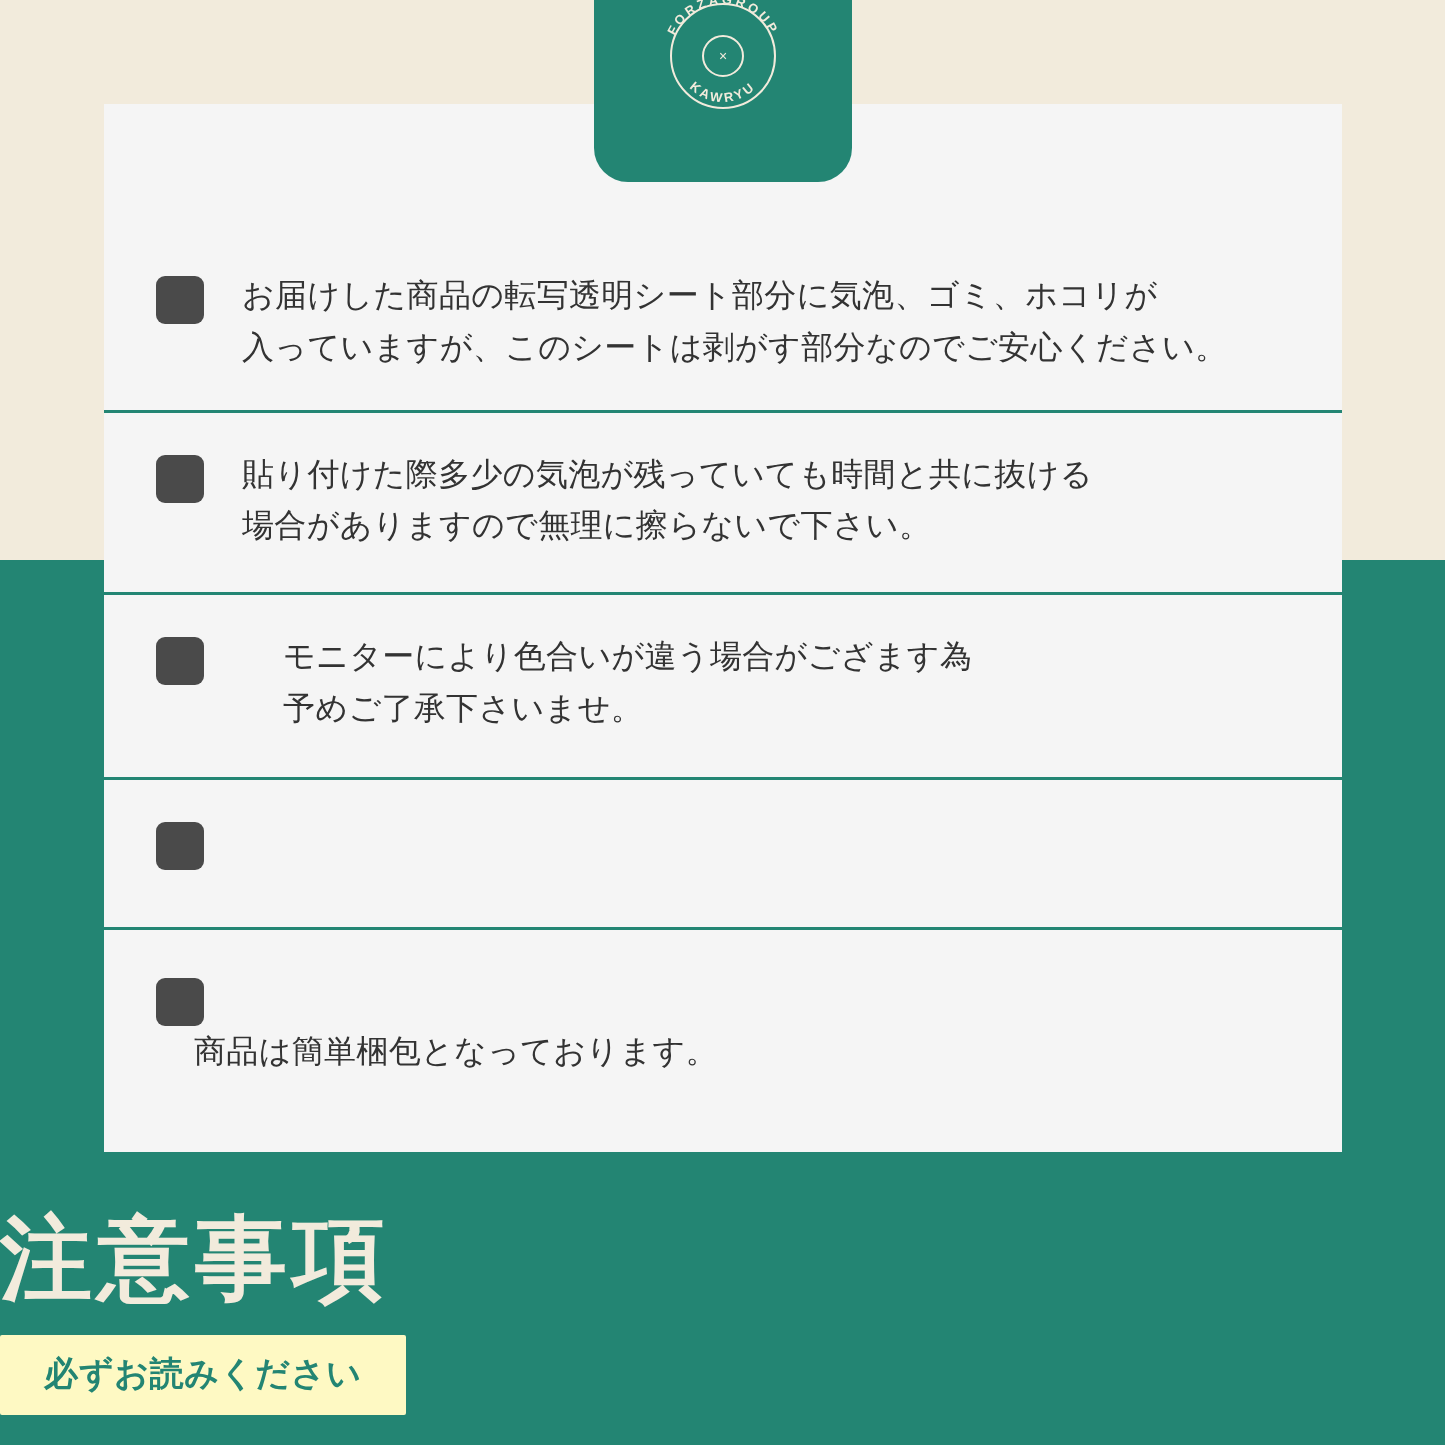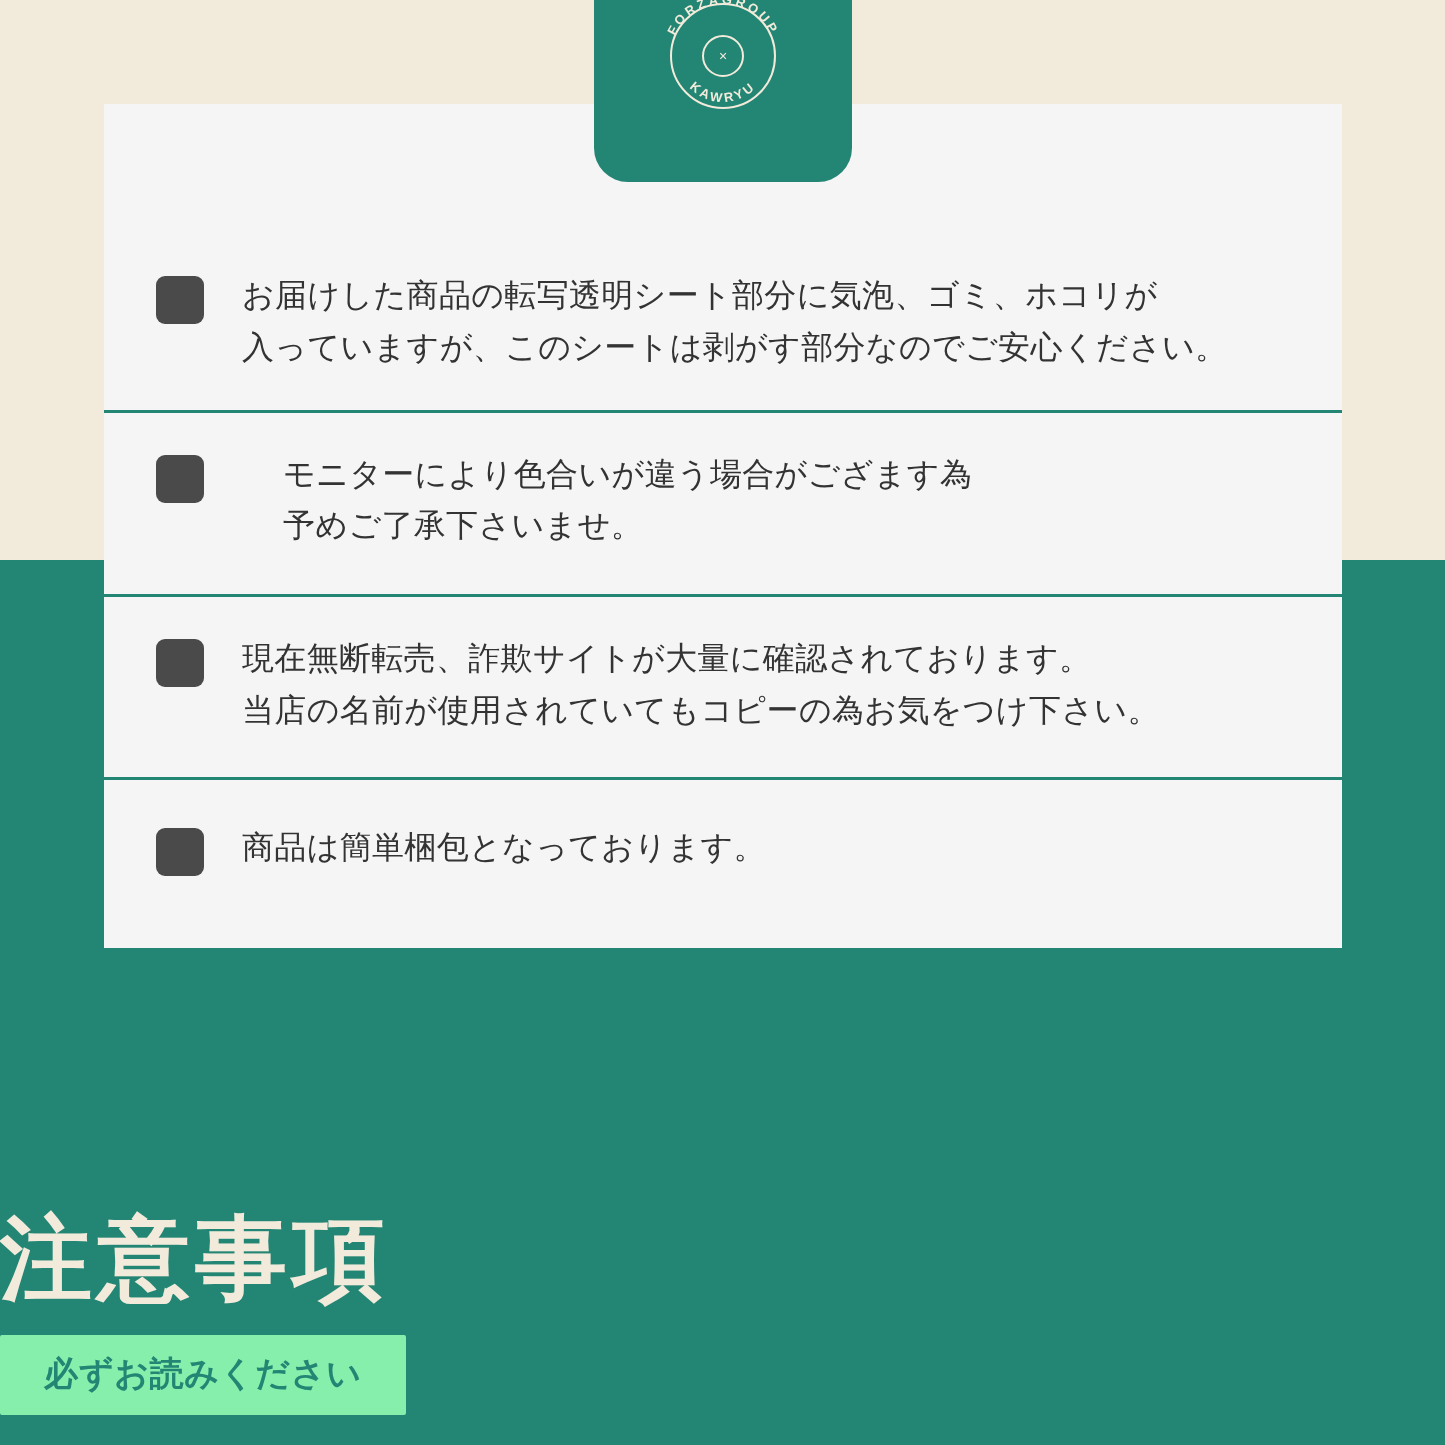--- a/index.html
+++ b/index.html
@@ -105,21 +105,21 @@
     font-weight: 500;
     white-space: pre-line;
     padding-bottom: 2px;
   }
 
   
   .r1 { padding-top: 26px; padding-bottom: 34px; }
   .r2 { padding-top: 36px; padding-bottom: 38px; }
   .r3 { padding-top: 36px; padding-bottom: 40px; gap: 41px; }
   .r4 { padding-top: 36px; padding-bottom: 38px; }
-  .r5 { padding-top: 42px; padding-bottom: 72px; }
+  .r5 { padding-top: 42px; padding-bottom: 72px; flex-direction: column; }
 
   
   .footer {
     position: absolute;
     left: 0;
     top: 1190px;
     width: 100%;
     text-align: left;
     z-index: 4;
   }
@@ -128,21 +128,21 @@
     font-size: 92px;
     font-weight: 700;
     letter-spacing: 0.06em;
     line-height: 1.1;
     margin: 0;
     padding-top: 18px;
   }
   .footer-pill {
     display: inline-block;
     margin-top: 26px;
-    background: #86efac;
+    background: #fef9c3;
     color: #238573;
     font-size: 34px;
     font-weight: 700;
     letter-spacing: 0.02em;
     padding: 16px 44px 18px;
     border-radius: 2px;
   }
 </style>
 </head>
 <body>
@@ -154,31 +154,34 @@
 
   <div class="card">
     <div class="row-spacer-top"></div>
 
     <div class="row r1">
       <span class="bullet"></span>
       <div class="row-text">お届けした商品の転写透明シート部分に気泡、ゴミ、ホコリが
 入っていますが、このシートは剥がす部分なのでご安心ください。</div>
     </div>
 
+    <div class="row r2">
+      <span class="bullet"></span>
+      <div class="row-text">貼り付けた際多少の気泡が残っていても時間と共に抜ける
+場合がありますので無理に擦らないで下さい。</div>
+    </div>
 
     <div class="row r3">
       <span class="bullet"></span>
       <div class="row-text">モニターにより色合いが違う場合がござます為
 予めご了承下さいませ。</div>
     </div>
 
     <div class="row r4">
       <span class="bullet"></span>
-      <div class="row-text">現在無断転売、詐欺サイトが大量に確認されております。
-当店の名前が使用されていてもコピーの為お気をつけ下さい。</div>
     </div>
 
     <div class="row r5">
       <span class="bullet"></span>
       <div class="row-text">商品は簡単梱包となっております。</div>
     </div>
   </div>
 
   <div class="logo-badge">
     <div class="logo-seal">

